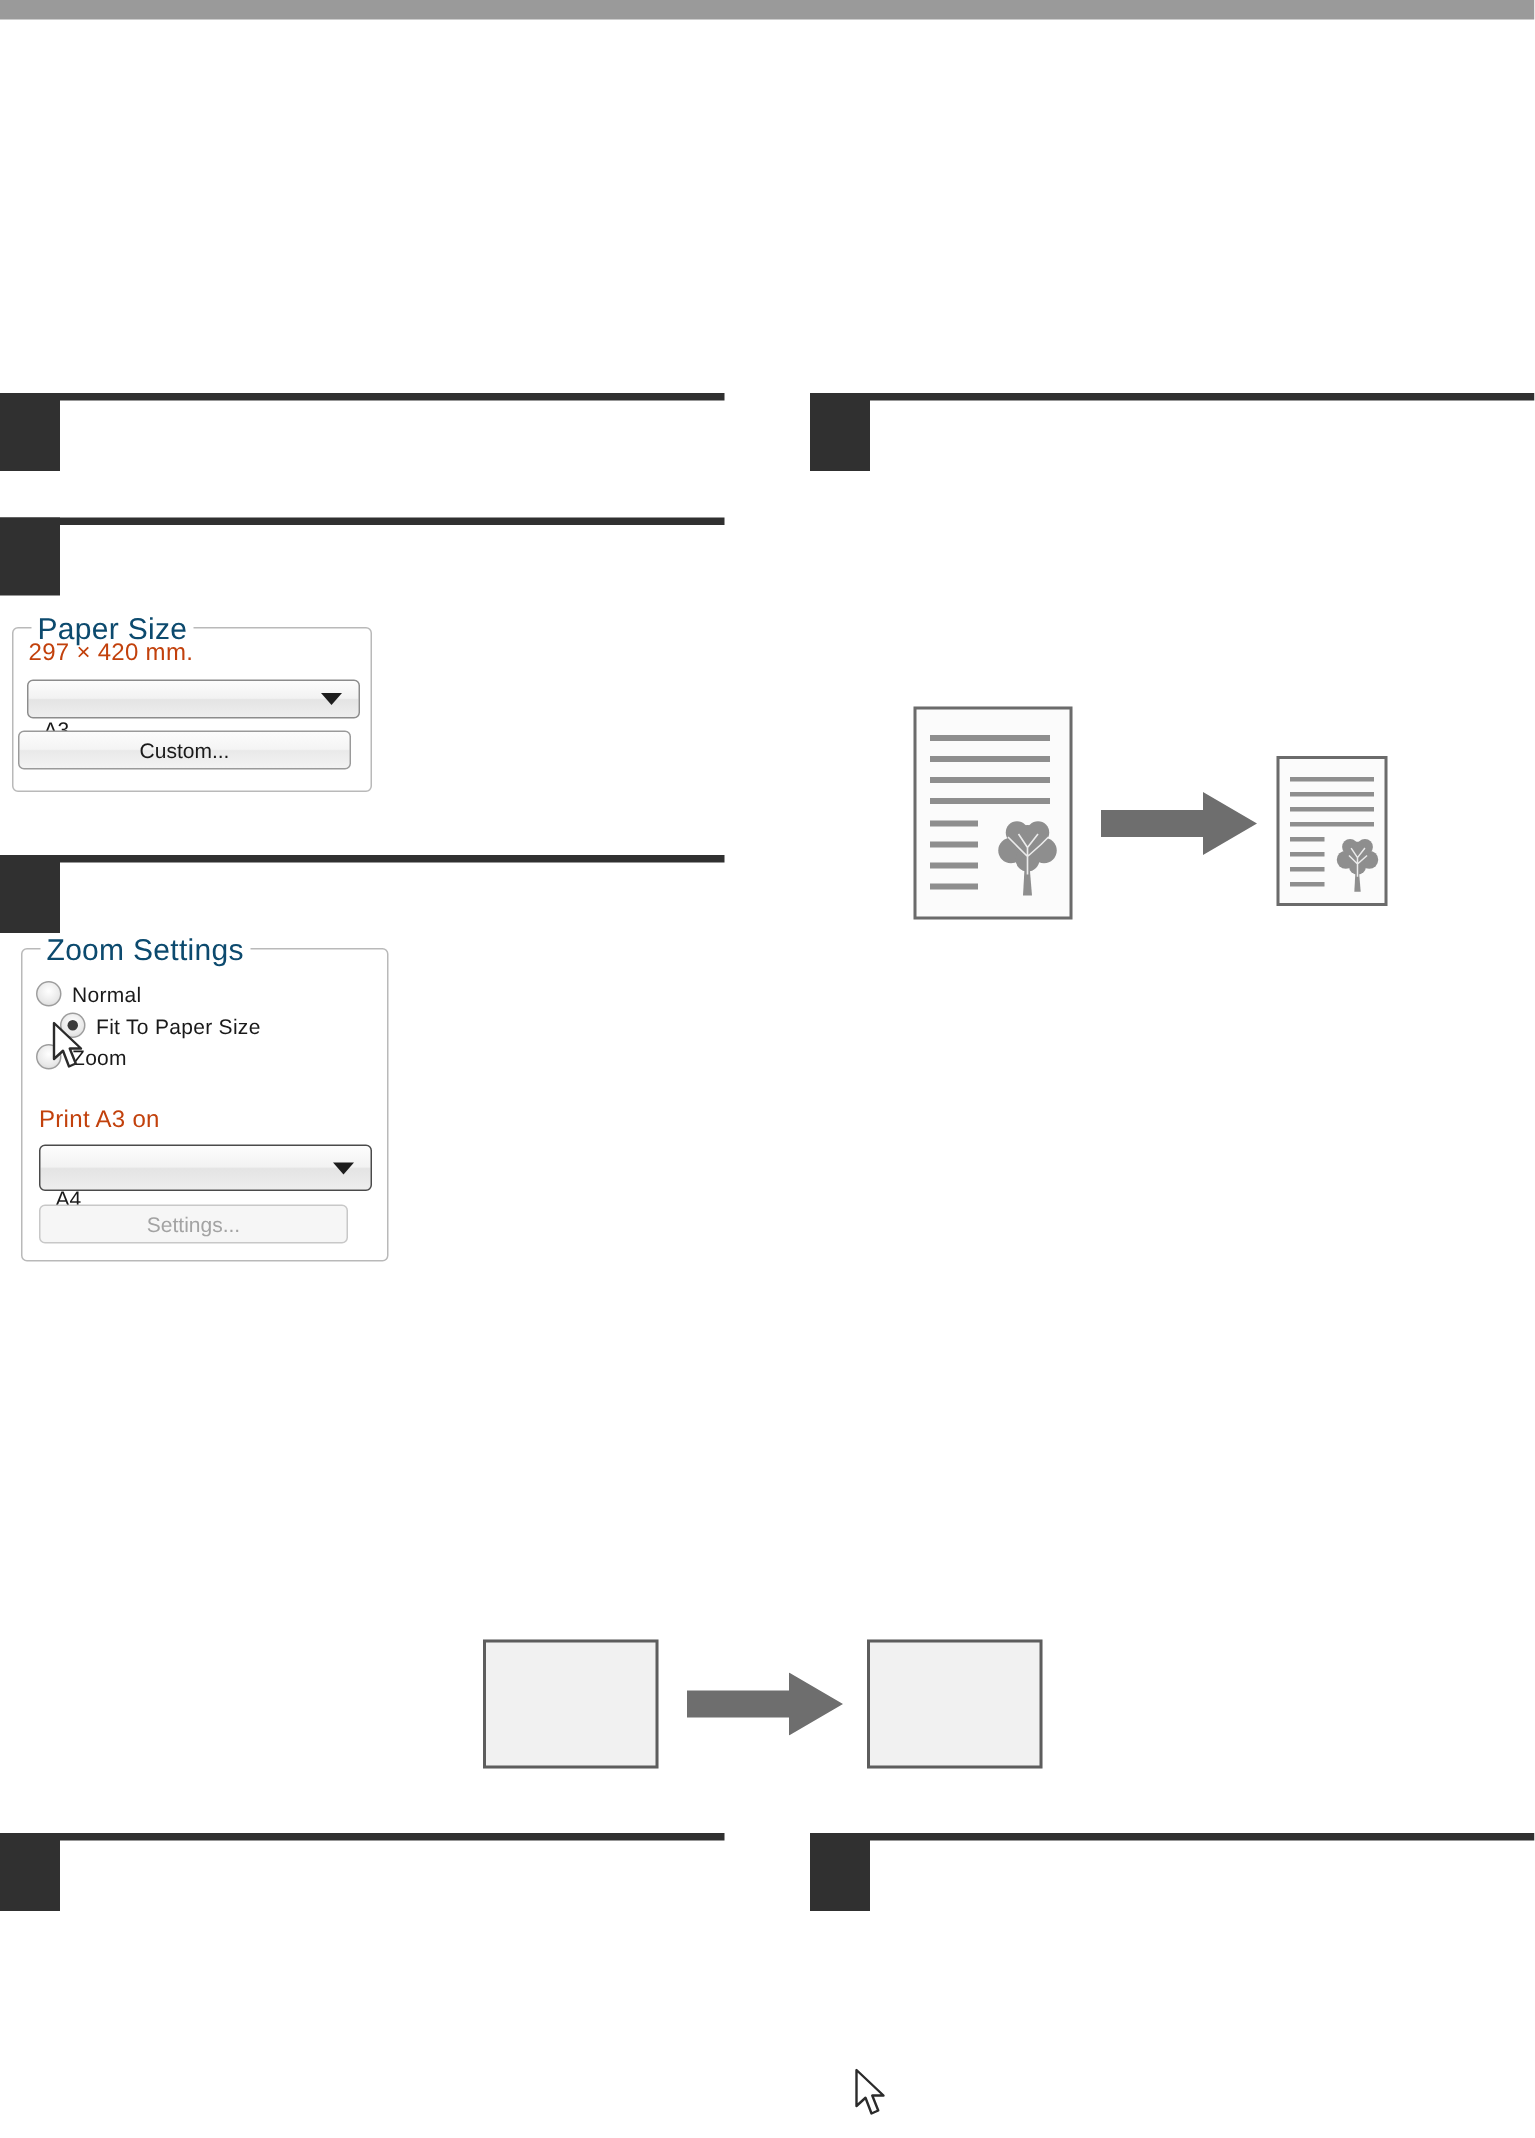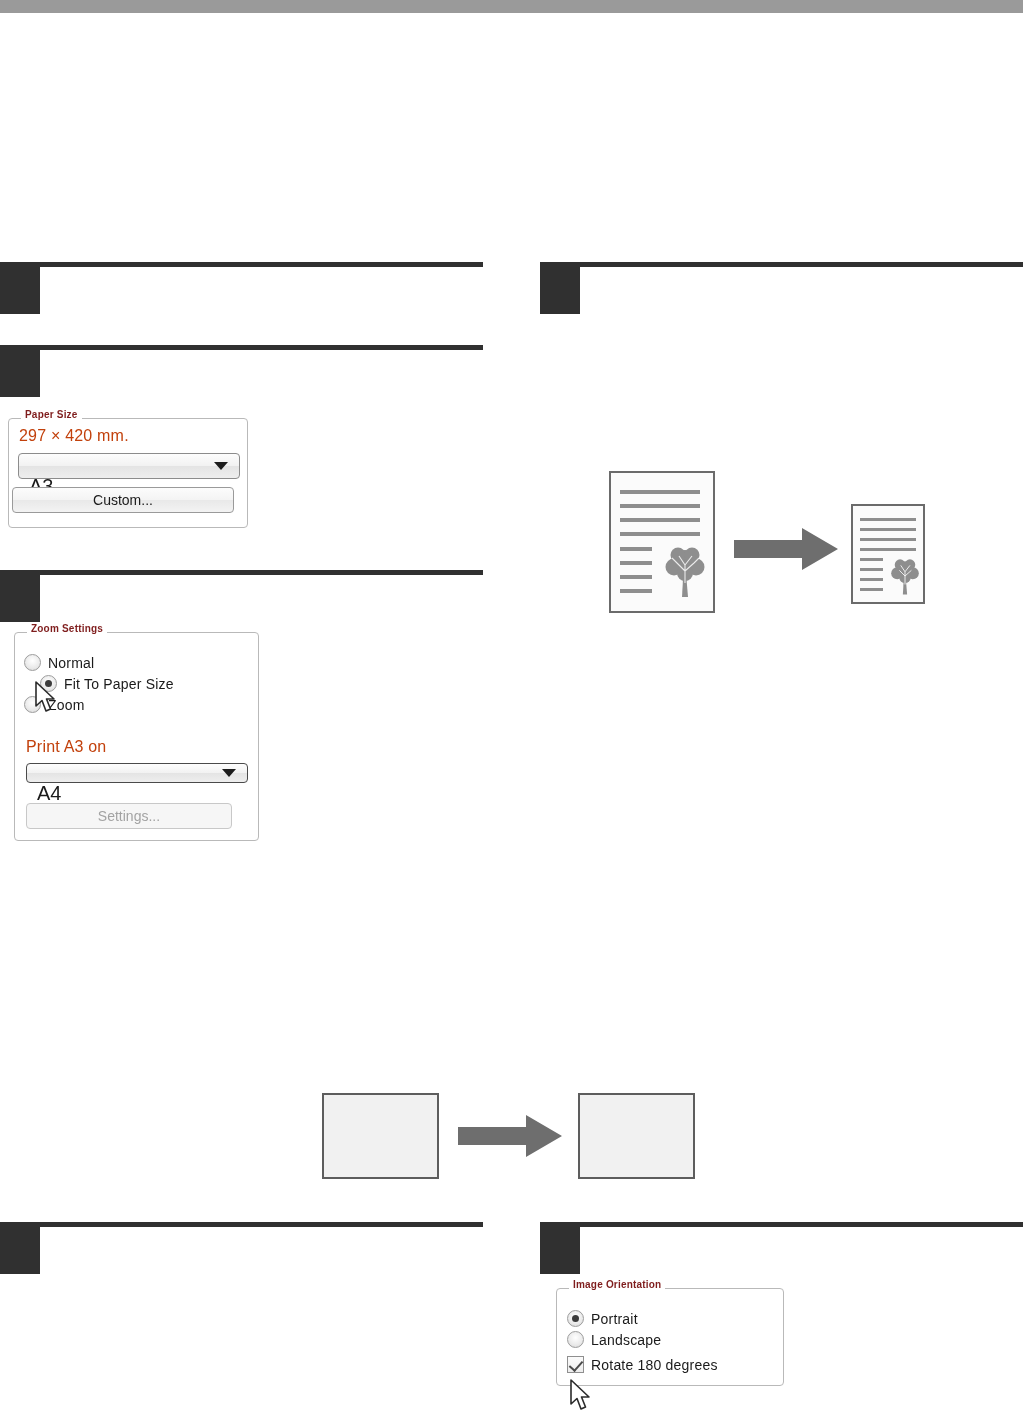--- a/index.html
+++ b/index.html
@@ -33,45 +33,44 @@
     position: absolute;
     border: 1px solid #b9b9b9;
     border-radius: 4px;
     background: #ffffff;
   }
   .groupbox > .legend {
     position: absolute;
     top: -10px; left: 12px;
     background: #ffffff;
     padding: 0 4px;
-    font-size: 10px;
-    color: #7f1d1d;
+    font-size: 20px;
+    color: #0c4a6e;
     white-space: nowrap;
     letter-spacing: 0.2px;
-    font-weight: bold;
   }
   .gb-text {
     position: absolute;
     font-size: 16px;
     color: #c2410c;
     white-space: nowrap;
     letter-spacing: 0.2px;
   }
 
   
   .combo {
     position: absolute;
     border: 1px solid #8c8c8c;
     border-radius: 4px;
     background: linear-gradient(to bottom, #fdfdfd 0%, #f2f2f2 48%, #e4e4e4 52%, #eeeeee 100%);
     display: flex; align-items: center;
   }
   .combo.focused { border-color: #4a4a4a; }
   .combo .cb-value {
-    font-size: 20px; color: #1a1a1a;
+    font-size: 14px; color: #1a1a1a;
     padding-left: 10px; white-space: nowrap; margin-top: 40px;
   }
   .combo .cb-arrow {
     position: absolute; right: 11px; top: 50%;
     transform: translateY(-50%);
     width: 0; height: 0;
     border-left: 7px solid transparent;
     border-right: 7px solid transparent;
     border-top: 8px solid #1d1d1d;
   }
@@ -204,50 +203,32 @@
       <span class="opt-label">Fit To Paper Size</span>
     </div>
 
     <div class="opt-row" style="left:9px; top:63px;">
       <span class="radio"></span>
       <span class="opt-label">Zoom</span>
     </div>
 
     <div class="gb-text" style="left:11px; top:105px;">Print A3 on</div>
 
-    <div class="combo focused" style="left:11px; top:130px; width:222px; height:20px;">
+    <div class="combo focused" style="left:11px; top:130px; width:222px; height:31px;">
       <span class="cb-value">A4</span>
       <span class="cb-arrow"></span>
     </div>
 
     <div class="btn disabled" style="left:11px; top:170px; width:206px; height:26px;">Settings...</div>
 
     <svg class="cursor" style="left:19px; top:48px;" viewBox="0 0 26 34">
       <polygon points="2,1 2,25 8,19.5 12,30 16.5,28 12.5,18 20,18" fill="#ffffff" stroke="#2b2b2b" stroke-width="1.6" stroke-linejoin="round"></polygon>
     </svg>
   </div>
 
-  <div class="groupbox" style="left:556px; top:1288px; width:228px; height:98px;">
-    <div class="legend">Image Orientation</div>
-
-    <div class="opt-row" style="left:10px; top:21px;">
-      <span class="radio checked"></span>
-      <span class="opt-label">Portrait</span>
-    </div>
-
-    <div class="opt-row" style="left:10px; top:42px;">
-      <span class="radio"></span>
-      <span class="opt-label">Landscape</span>
-    </div>
-
-    <div class="opt-row" style="left:10px; top:67px;">
-      <span class="checkbox checked"></span>
-      <span class="opt-label">Rotate 180 degrees</span>
-    </div>
-  </div>
 
   <svg class="cursor" style="left:569px; top:1379px;" viewBox="0 0 26 34">
     <polygon points="2,1 2,25 8,19.5 12,30 16.5,28 12.5,18 20,18" fill="#ffffff" stroke="#2b2b2b" stroke-width="1.6" stroke-linejoin="round"></polygon>
   </svg>
 
   <div class="doc" style="left:609px; top:471px; width:106px; height:142px;">
     <div class="line" style="left:9px; top:17px;  width:80px;"></div>
     <div class="line" style="left:9px; top:31px;  width:80px;"></div>
     <div class="line" style="left:9px; top:45px;  width:80px;"></div>
     <div class="line" style="left:9px; top:59px;  width:80px;"></div>

